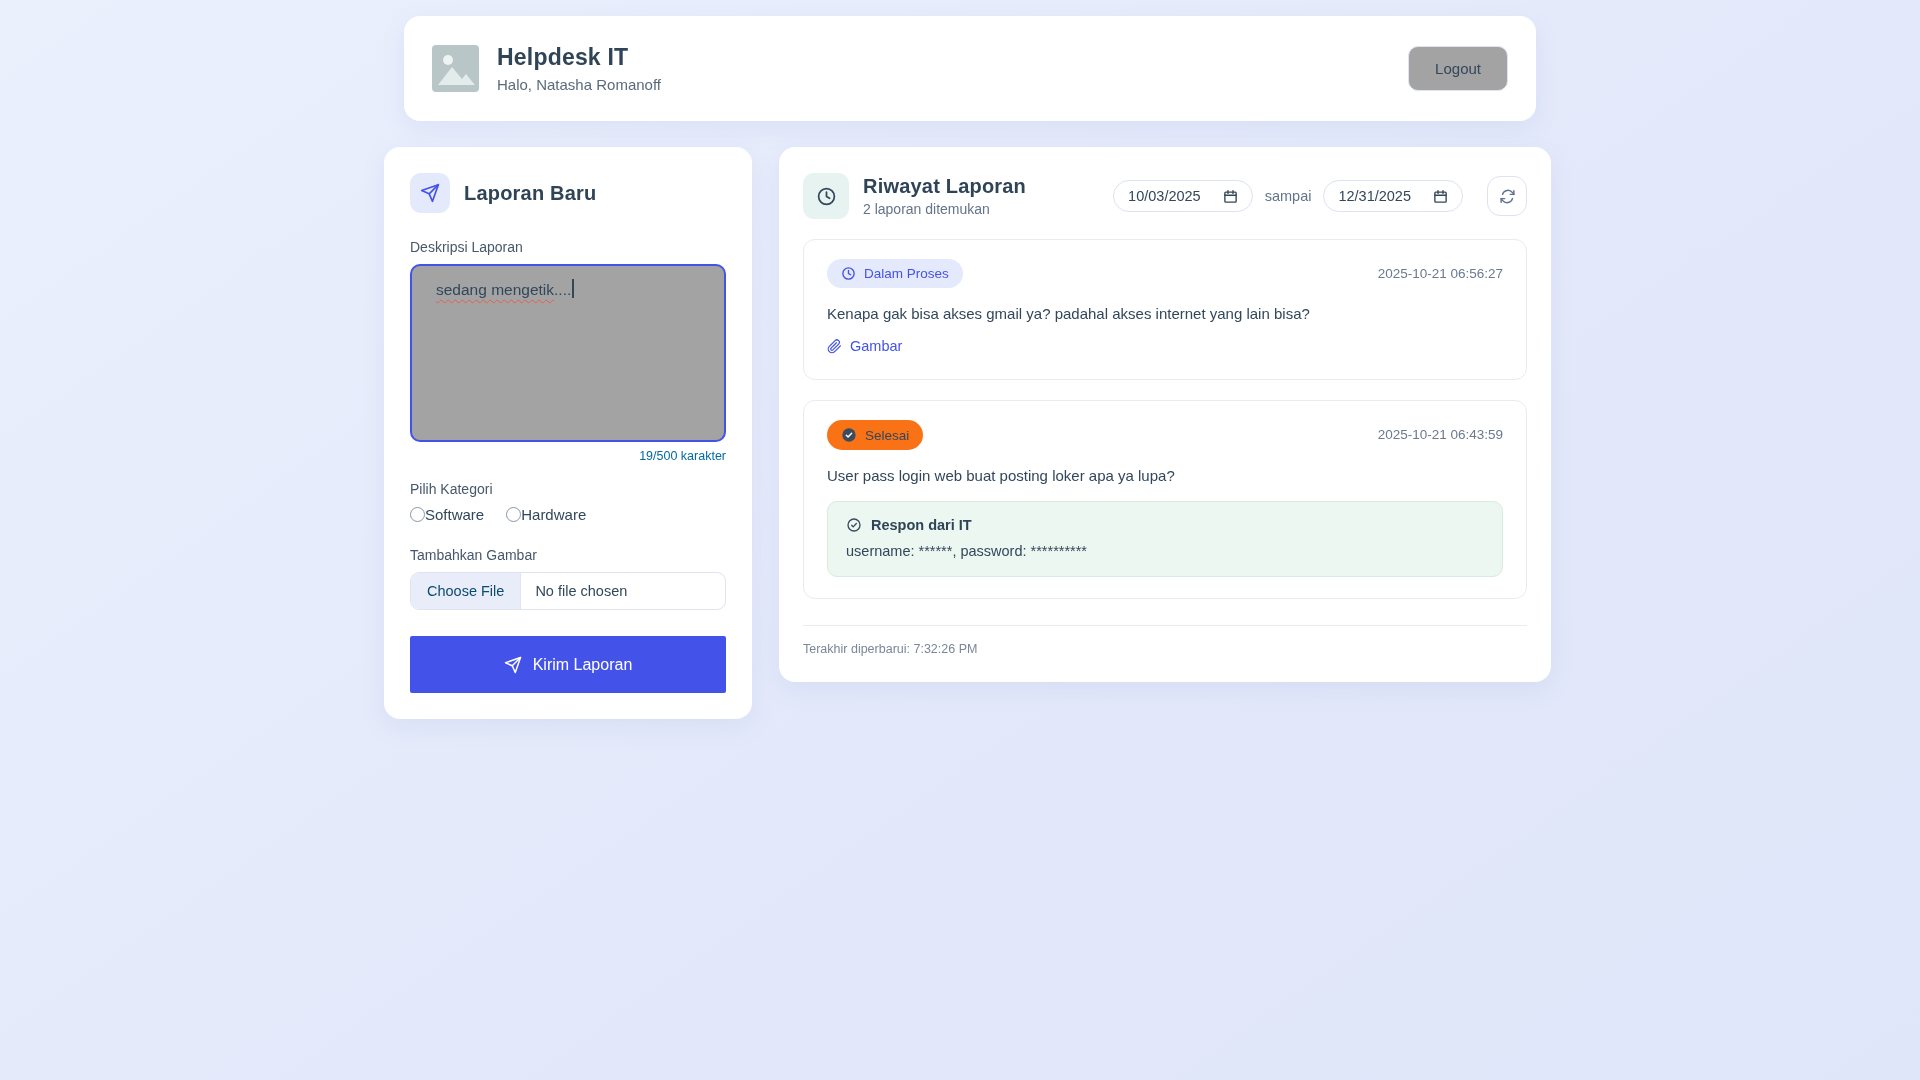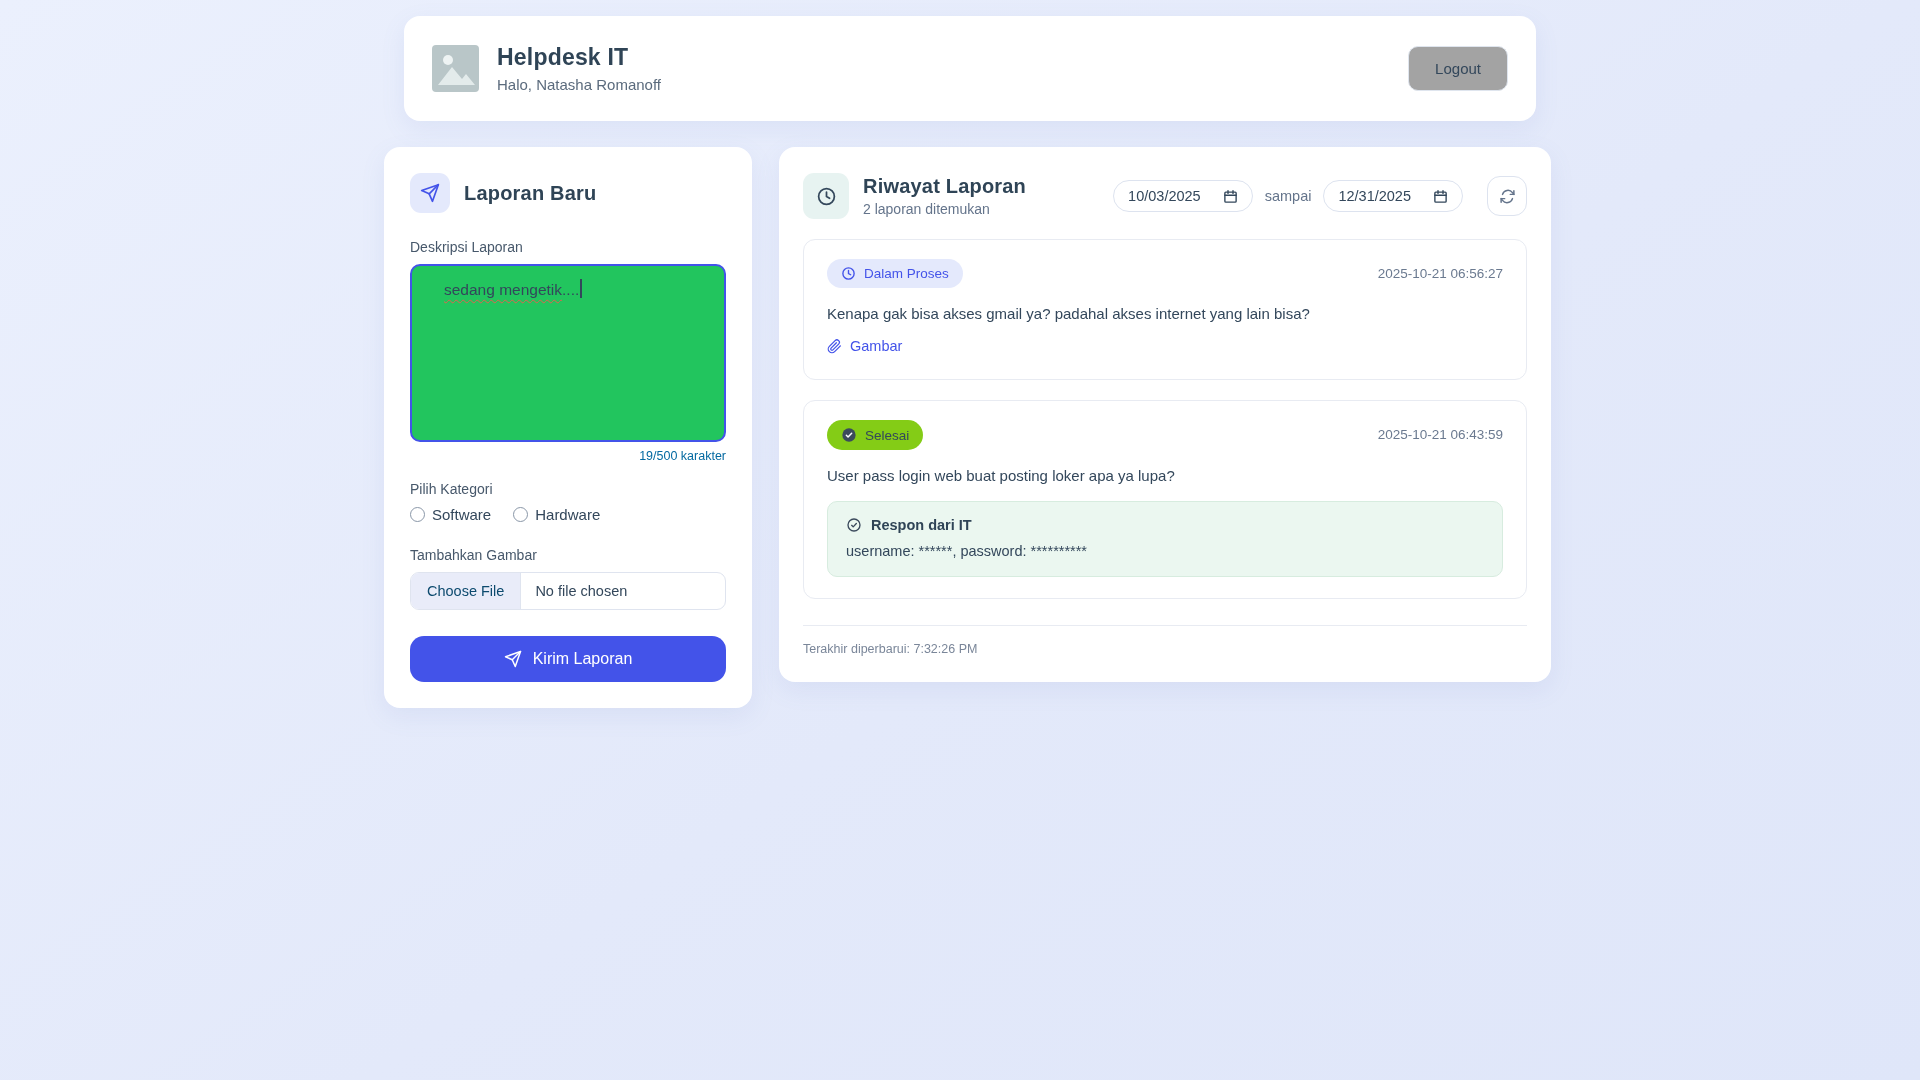--- a/index.html
+++ b/index.html
@@ -54,39 +54,39 @@
   .icon-chip.teal { background: #e7f3f1; color: #33475b; width: 46px; height: 46px; }
   .panel-title { font-size: 20px; font-weight: bold; color: #2f4456; letter-spacing: 0.2px; }
   .panel-subtitle { font-size: 14px; color: #64748b; margin-top: 3px; }
 
   
   .field-label { font-size: 14px; color: #47586b; margin-top: 26px; margin-bottom: 9px; }
   .textarea {
     width: 100%; height: 178px;
     border: 2px solid #4353e9;
     border-radius: 10px;
-    padding: 13px 32px;
+    padding: 13px 24px;
     font-size: 15.5px;
     color: #33475b;
     line-height: 1.4;
     cursor: text;
-    background: #22c55e;
+    background: #a3a3a3;
   }
   .squiggle {
     text-decoration: underline;
     text-decoration-style: wavy;
     text-decoration-color: #e2604e;
     text-decoration-thickness: 1px;
     text-underline-offset: 4px;
   }
   .caret { display: inline-block; width: 1.5px; height: 19px; background: #33475b; vertical-align: text-bottom; margin-left: 1px; }
   .char-counter { font-size: 12.5px; color: #0369a1; text-align: right; margin-top: 7px; }
 
   .radio-row { display: flex; align-items: center; gap: 22px; margin-top: 2px; }
-  .radio-option { display: flex; align-items: center; gap: 7px; cursor: pointer; }
+  .radio-option { display: flex; align-items: center; cursor: pointer; }
   .radio-circle {
     width: 15px; height: 15px; border-radius: 50%;
     border: 1.5px solid #8a97a8; background: #fff; flex: none;
   }
   .radio-label { font-size: 15px; color: #33475b; }
 
   .file-input {
     display: flex; align-items: center;
     border: 1px solid #dfe4ef;
     border-radius: 9px;
@@ -105,22 +105,22 @@
     border-right: 1px solid #dfe4ef;
     flex: none;
   }
   .file-status { font-size: 14.5px; color: #33475b; padding: 0 14px; }
 
   .submit-btn {
     width: 100%;
     margin-top: 26px;
     background: #4353e9;
     border: none;
-    border-radius: 14px;
-    height: 46px;
+    border-radius: 2px;
+    height: 57px;
     color: #ffffff;
     font-size: 16px;
     font-family: inherit;
     display: flex; align-items: center; justify-content: center; gap: 11px;
     cursor: pointer;
   }
 
   
   .history-head { display: flex; align-items: center; gap: 14px; }
   .history-head .titles { flex: 1; }
@@ -154,21 +154,21 @@
     margin-top: 20px;
   }
   .report-top { display: flex; align-items: center; justify-content: space-between; }
   .badge {
     display: inline-flex; align-items: flex-end; gap: 8px;
     border-radius: 999px;
     padding: 7px 14px;
     font-size: 13.5px;
   }
   .badge.in-progress { background: #e4e9fc; color: #4353e9; }
-  .badge.done { background: #84cc16; color: #33475b; }
+  .badge.done { background: #f97316; color: #33475b; }
   .timestamp { font-size: 13.5px; color: #6b7a90; }
   .report-text { font-size: 15px; color: #33475b; margin-top: 17px; }
   .attachment-link {
     display: inline-flex; align-items: center; gap: 8px;
     color: #4353e9; font-size: 14.5px;
     margin-top: 16px; cursor: pointer;
   }
   .response-box {
     margin-top: 17px;
     background: #ebf7f0;

